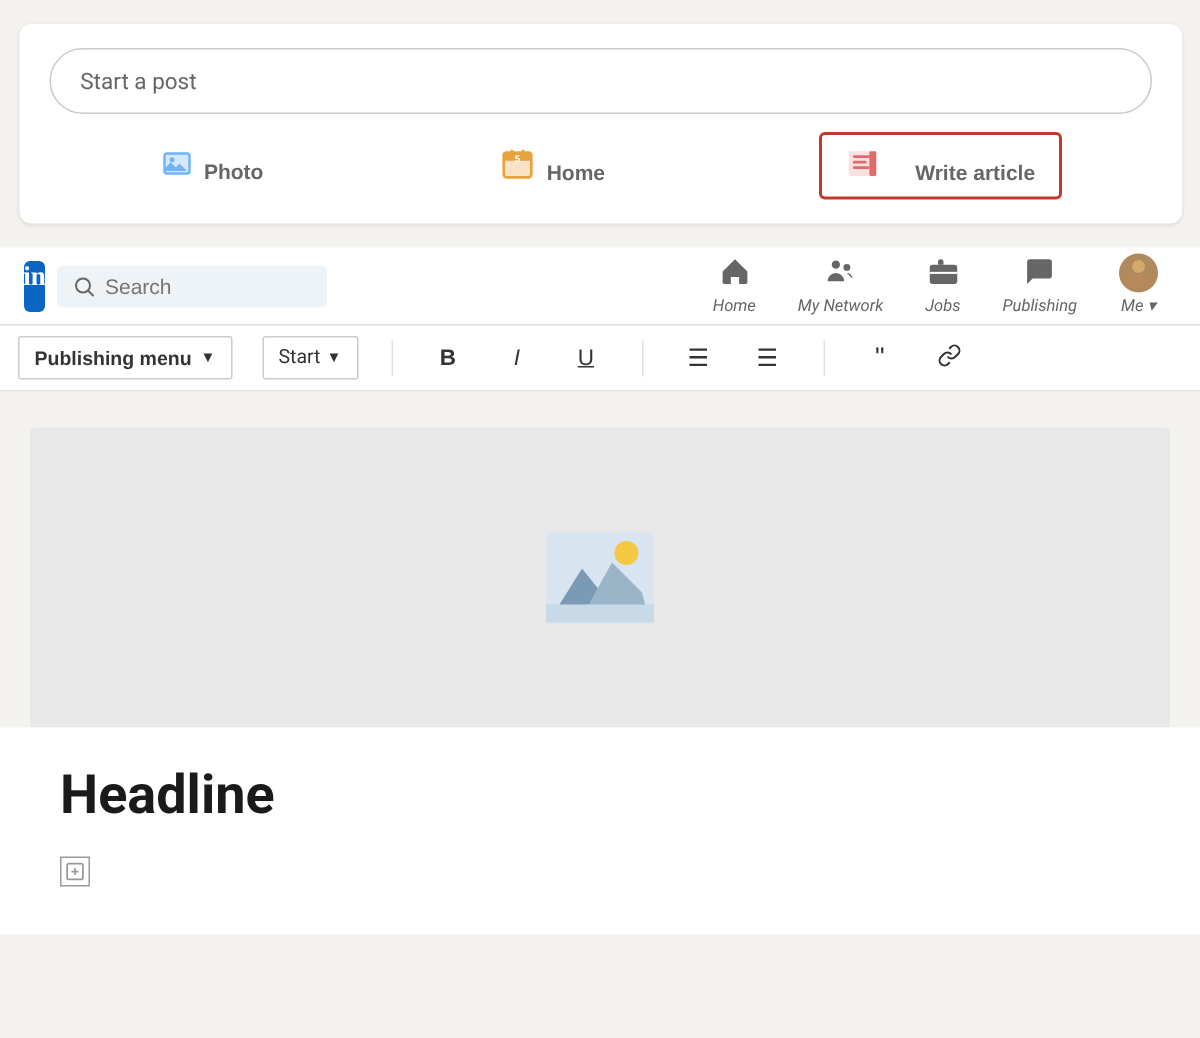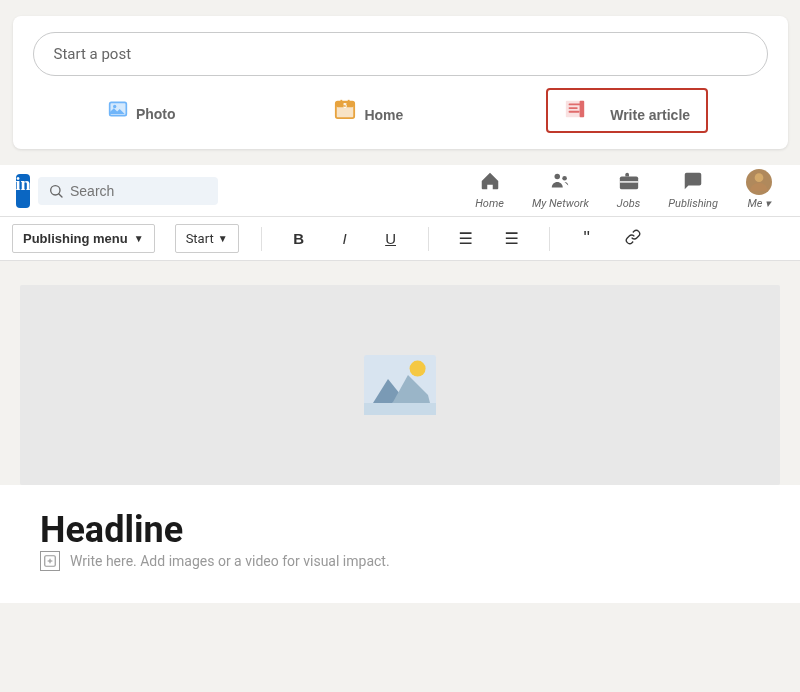--- a/index.html
+++ b/index.html
@@ -240,20 +240,21 @@
     
     .content-area {
       background: #fff;
       padding: 24px 40px 32px;
     }
 
     .headline-text {
       font-size: 36px;
       font-weight: 700;
       color: #1a1a1a;
+      margin-bottom: 20px;
     }
 
     .write-here-row {
       display: flex;
       align-items: center;
       gap: 10px;
       color: #999;
       font-size: 14px;
     }
 
@@ -458,16 +459,15 @@
     <div class="headline-text">Headline</div>
 
     <div class="write-here-row">
       <div class="write-here-icon">
         <svg width="14" height="14" viewBox="0 0 24 24" fill="none" stroke="#999" stroke-width="2">
           <rect x="3" y="3" width="18" height="18" rx="2"></rect>
           <line x1="8" y1="12" x2="16" y2="12"></line>
           <line x1="12" y1="8" x2="12" y2="16"></line>
         </svg>
       </div>
-      <span>Write here. Add images or a video for visual impact.</span>
     </div>
   </div>
 </div>
 
 </body></html>

